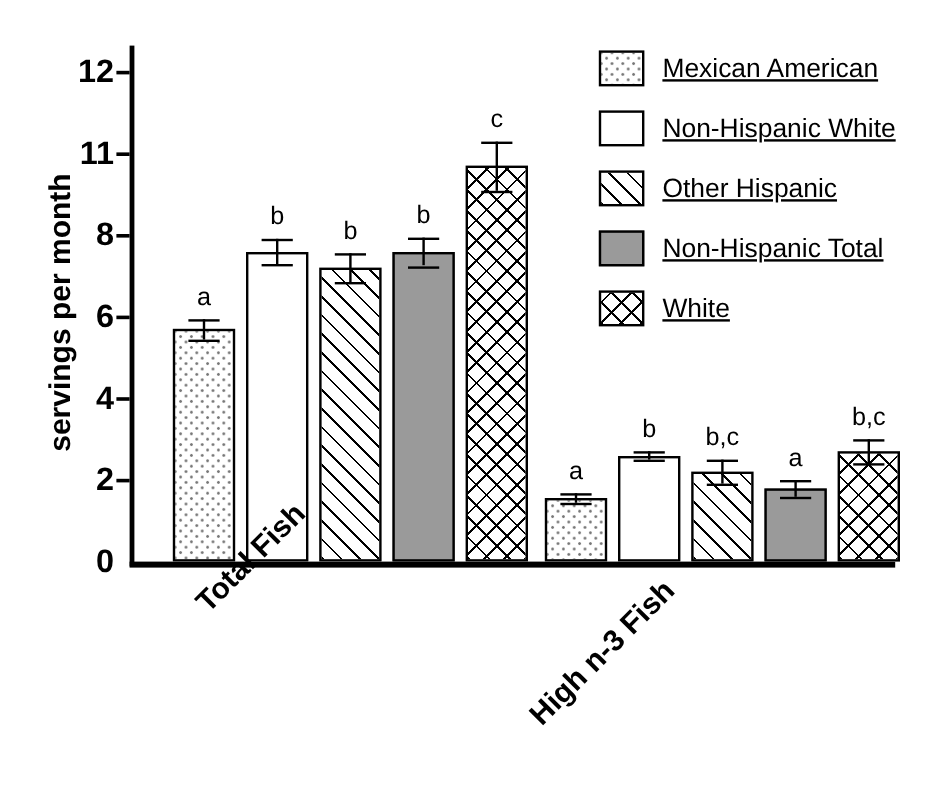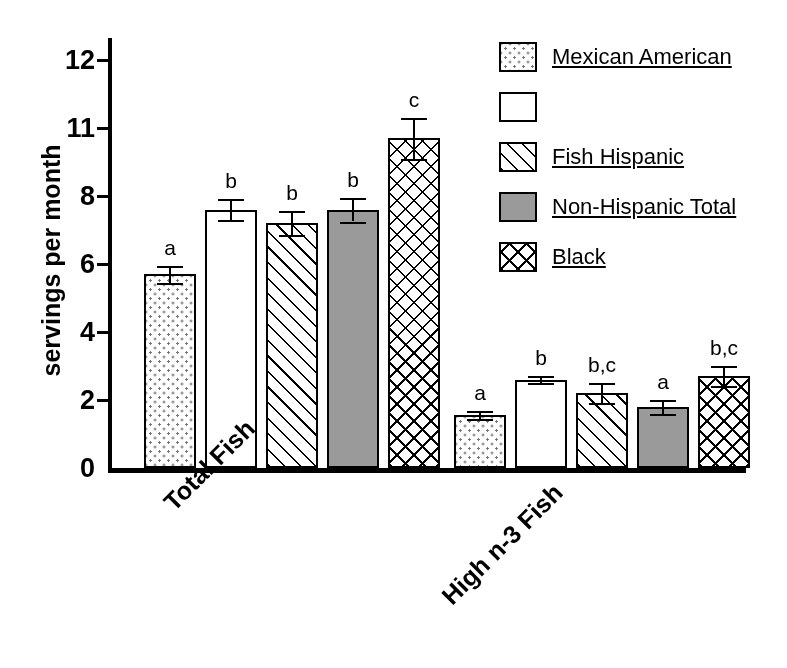--- a/index.html
+++ b/index.html
@@ -258,28 +258,29 @@
       <div class="group-label" style="left: 436px; top: 590px;">High n-3 Fish</div>
     </div>
 
   <div class="legend" id="legend">
       <div class="legend-item">
         <div class="legend-swatch fill-dotted"></div>
         <div class="legend-text">Mexican American</div>
       </div>
       <div class="legend-item">
         <div class="legend-swatch fill-white"></div>
+        <div class="legend-text">Non-Hispanic White</div>
       </div>
       <div class="legend-item">
         <div class="legend-swatch fill-diag"></div>
-        <div class="legend-text">Fish Hispanic</div>
+        <div class="legend-text">Other Hispanic</div>
       </div>
       <div class="legend-item">
         <div class="legend-swatch fill-gray"></div>
         <div class="legend-text">Non-Hispanic Total</div>
       </div>
       <div class="legend-item">
         <div class="legend-swatch fill-cross"></div>
-        <div class="legend-text">Black</div>
+        <div class="legend-text">White</div>
       </div>
     </div>
 
 </div>
 
 </body></html>

